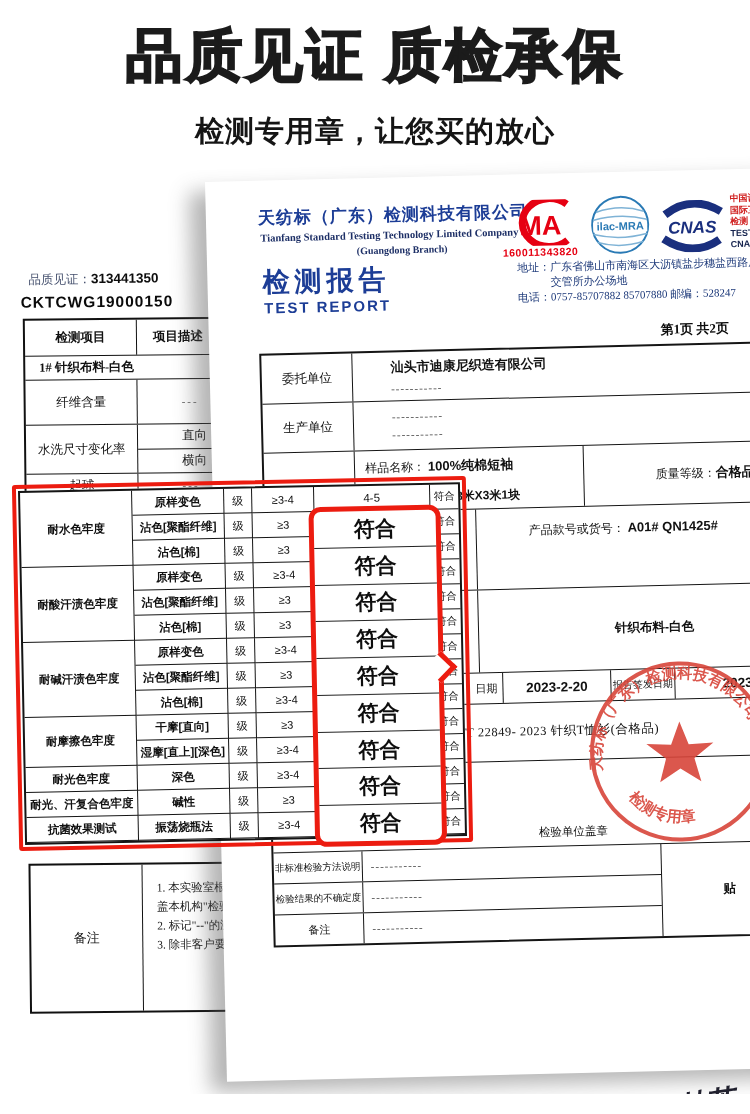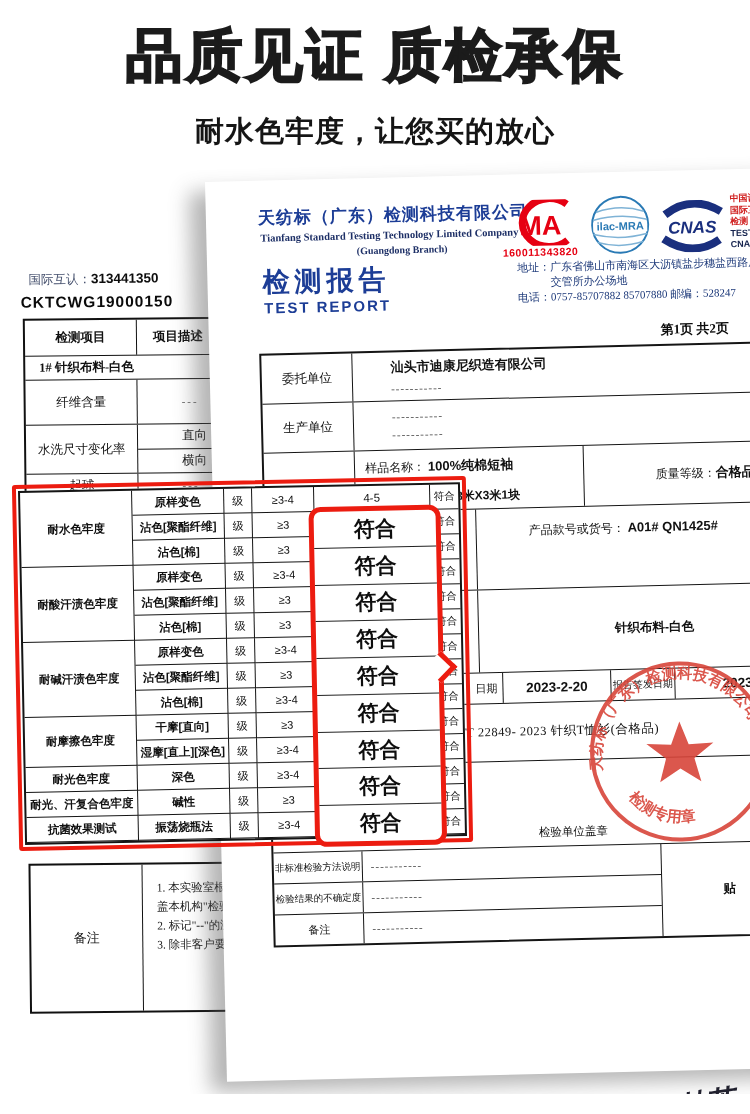--- a/index.html
+++ b/index.html
@@ -113,25 +113,25 @@
   .bigok:last-child{border-bottom:none;}
   #callout-arrow{position:absolute;right:-14px;top:146px;width:18px;height:18px;background:#fff;
                  border-top:5px solid #ec1c10;border-right:5px solid #ec1c10;transform:rotate(45deg);}
 </style>
 </head>
 <body>
 
 <div id="stage">
 
   <div id="page-title">品质见证 质检承保</div>
-  <div id="page-subtitle">耐水色牢度，让您买的放心</div>
+  <div id="page-subtitle">检测专用章，让您买的放心</div>
 
   <div id="ldoc">
     <div class="ld-repno">
-      <span>国际互认：</span><b>313441350</b>
+      <span>品质见证：</span><b>313441350</b>
     </div>
     <div class="ld-code">CKTCWG19000150</div>
 
     <div class="ld-table">
       <div class="ld-row" style="height:35px;">
         <div class="ld-c1" style="font-weight:700;">检测项目</div>
         <div class="ld-c2" style="font-weight:700;">项目描述</div>
       </div>
       <div class="ld-row" style="height:23px;">
         <div class="ld-c2" style="padding-left:14px;font-weight:700;">1#   针织布料-白色</div>

